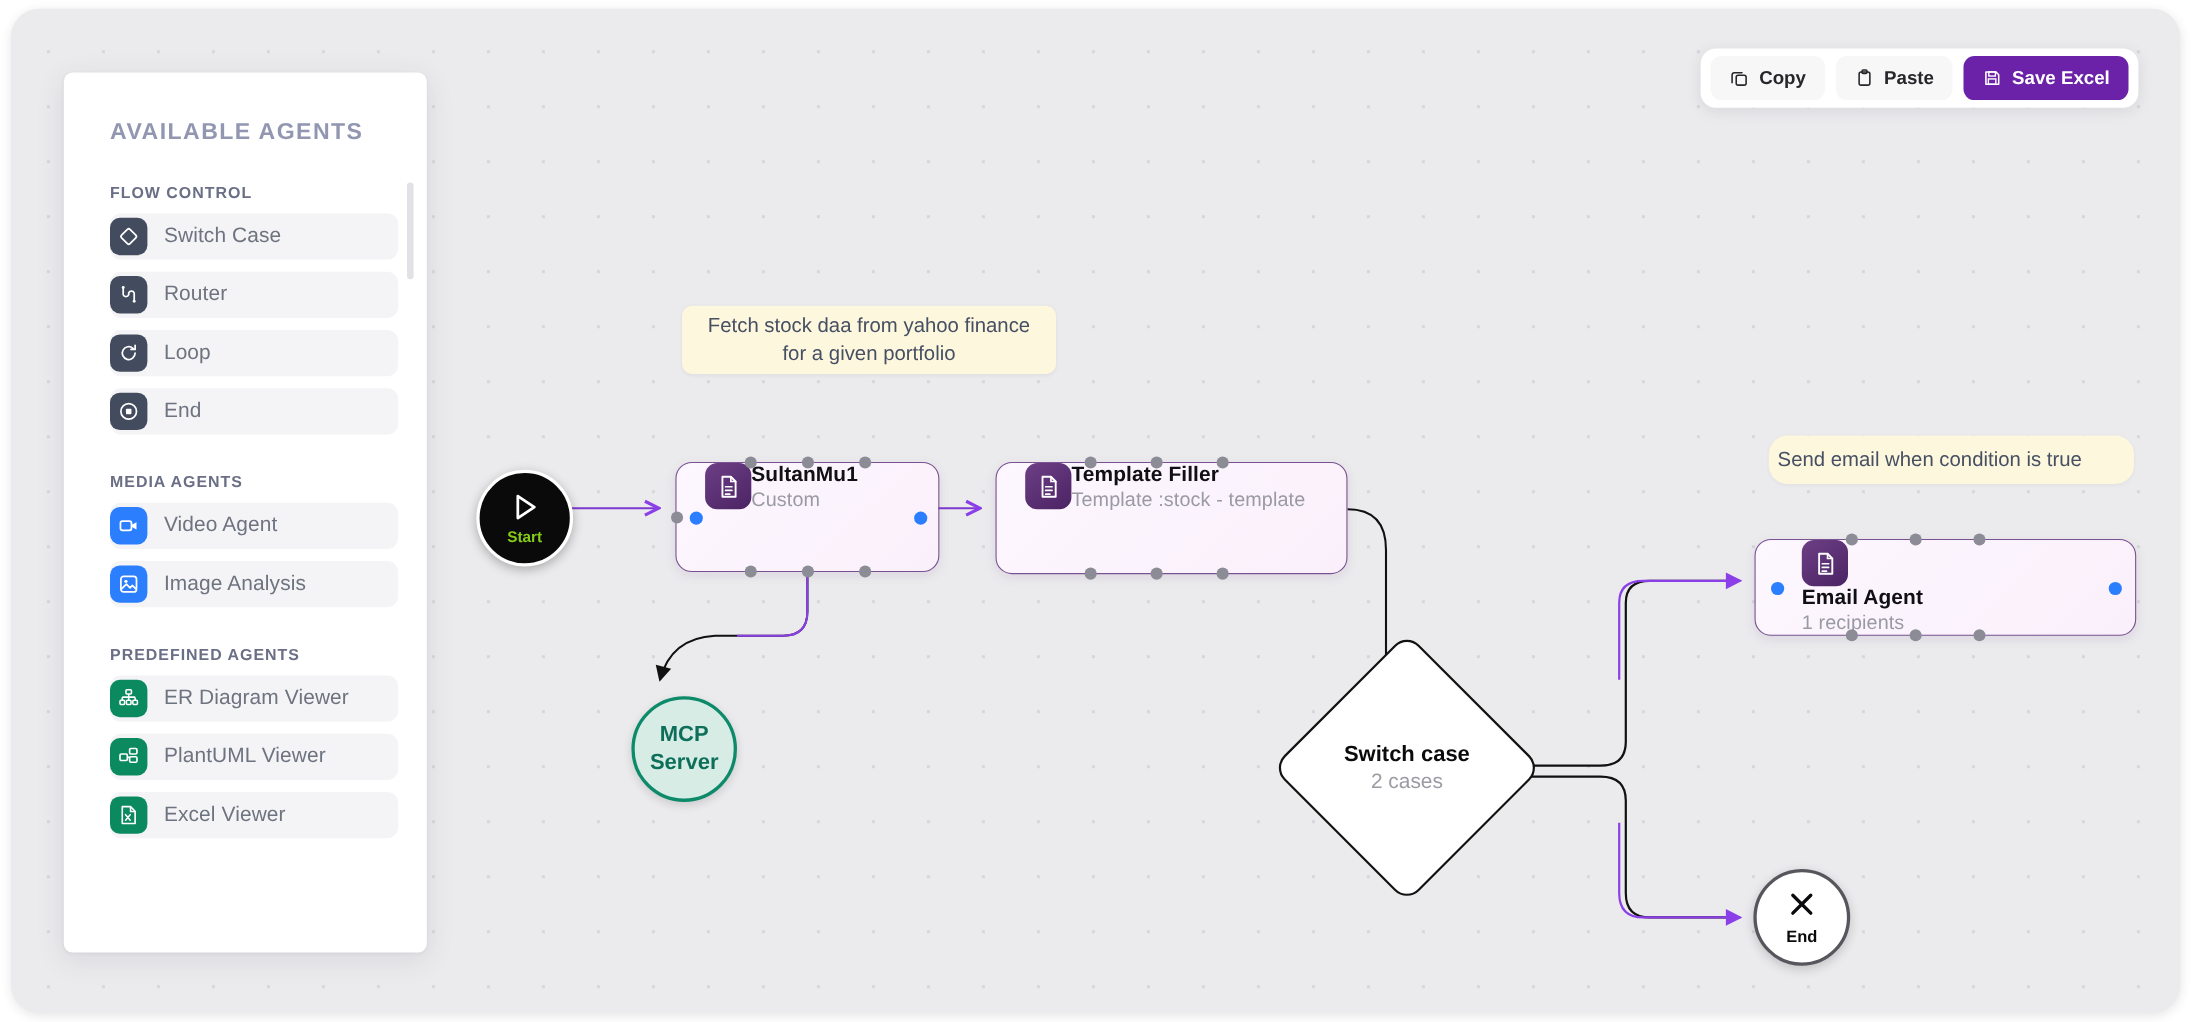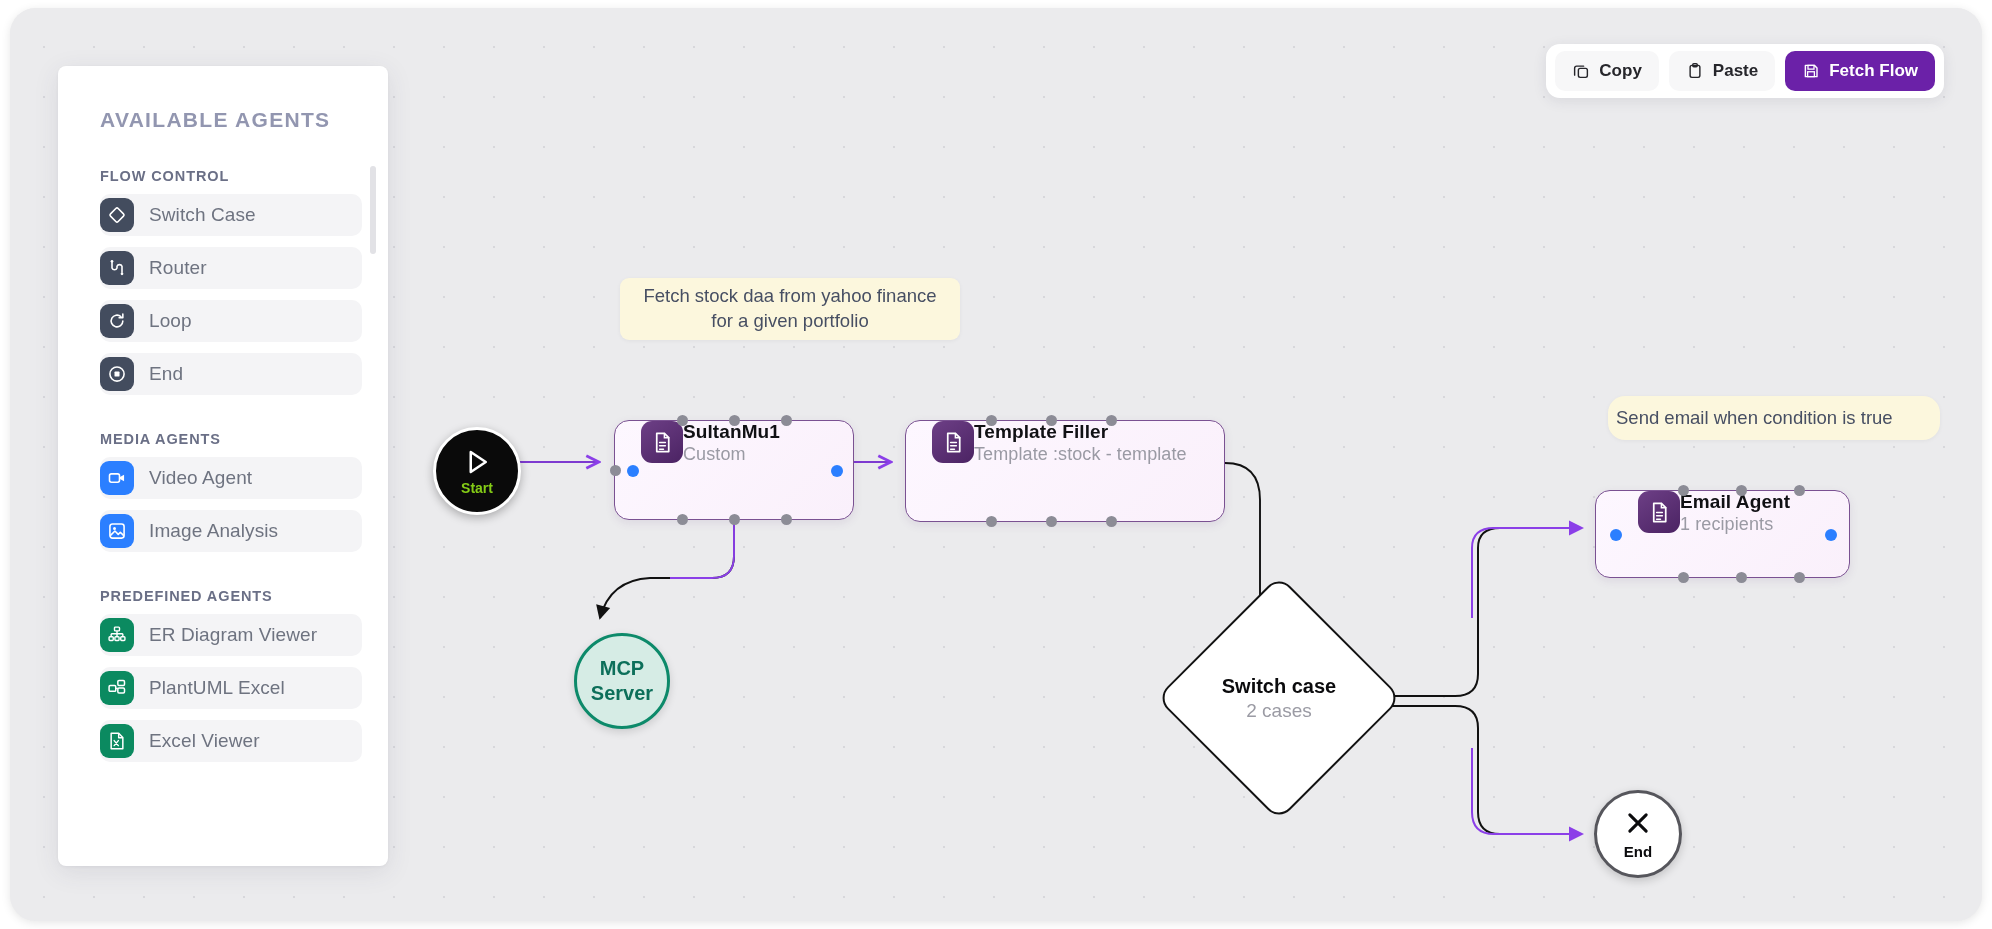--- a/index.html
+++ b/index.html
@@ -206,21 +206,21 @@
     border-radius: 11px;
     background: linear-gradient(145deg, #6d3f86 0%, #4b2363 100%);
     display: flex; align-items:center; justify-content:center;
   }
   .card-text { display:flex; flex-direction:column; gap:1px; }
   .card-title { font-size:19px; font-weight:bold; color:#101014; letter-spacing:0.1px; }
   .card-sub   { font-size:18px; color:#9a9aa4; letter-spacing:0.1px; }
 
   #node-sultan   { left: 604px; top: 412px; width: 240px; height: 100px; }
   #node-template { left: 895px; top: 412px; width: 320px; height: 102px; }
-  #node-email    { left: 1585px; top: 482px; width: 255px; height: 88px; }
+  #node-email    { left: 1585px; top: 482px; width: 347px; height: 88px; flex-direction: column; }
 
   
   .port {
     position: absolute;
     width: 11px; height: 11px;
     border-radius: 50%;
     background: #8c8c96;
     cursor: pointer;
   }
   .port.blue { background: #2b7fff; width: 12px; height: 12px; }
@@ -517,21 +517,21 @@
 
         <div class="agent-item">
           <span class="agent-icon ic-green">
             <svg width="20" height="20" viewBox="0 0 24 24">
                 <rect x="2.5" y="9" width="8" height="7" rx="1.4" fill="none" stroke="#fff" stroke-width="1.8"></rect>
                 <rect x="13" y="3" width="8" height="6" rx="1.4" fill="none" stroke="#fff" stroke-width="1.8"></rect>
                 <rect x="13" y="12" width="8" height="6" rx="1.4" fill="none" stroke="#fff" stroke-width="1.8"></rect>
                 <path d="M10.5 12.5h2.5" fill="none" stroke="#fff" stroke-width="1.6"></path>
               </svg>
           </span>
-          <span class="agent-label">PlantUML Excel</span>
+          <span class="agent-label">PlantUML Viewer</span>
         </div>
 
         <div class="agent-item">
           <span class="agent-icon ic-green">
             <svg width="20" height="20" viewBox="0 0 24 24">
                 <path d="M5 2.8h9l5 5v13.4H5z" fill="none" stroke="#fff" stroke-width="1.8" stroke-linejoin="round"></path>
                 <path d="M14 2.8V8h5" fill="none" stroke="#fff" stroke-width="1.7" stroke-linejoin="round"></path>
                 <path d="M8.6 11.5l5 6M13.6 11.5l-5 6" stroke="#fff" stroke-width="1.7" stroke-linecap="round"></path>
               </svg>
           </span>
@@ -563,18 +563,18 @@
         <span>Paste</span>
       </div>
       <div class="tb-btn primary">
         <span>
           <svg width="18" height="18" viewBox="0 0 24 24">
               <path d="M4.5 4.5h12l3.5 3.5v11.5h-15.5z" fill="none" stroke="#ffffff" stroke-width="1.9" stroke-linejoin="round"></path>
               <rect x="8" y="4.5" width="8" height="5" fill="none" stroke="#ffffff" stroke-width="1.7"></rect>
               <rect x="7.5" y="13" width="9" height="6.5" fill="none" stroke="#ffffff" stroke-width="1.7"></rect>
             </svg>
         </span>
-        <span>Fetch Flow</span>
+        <span>Save Excel</span>
       </div>
     </div>
 
   </div>
 </div>
 
 </body></html>

